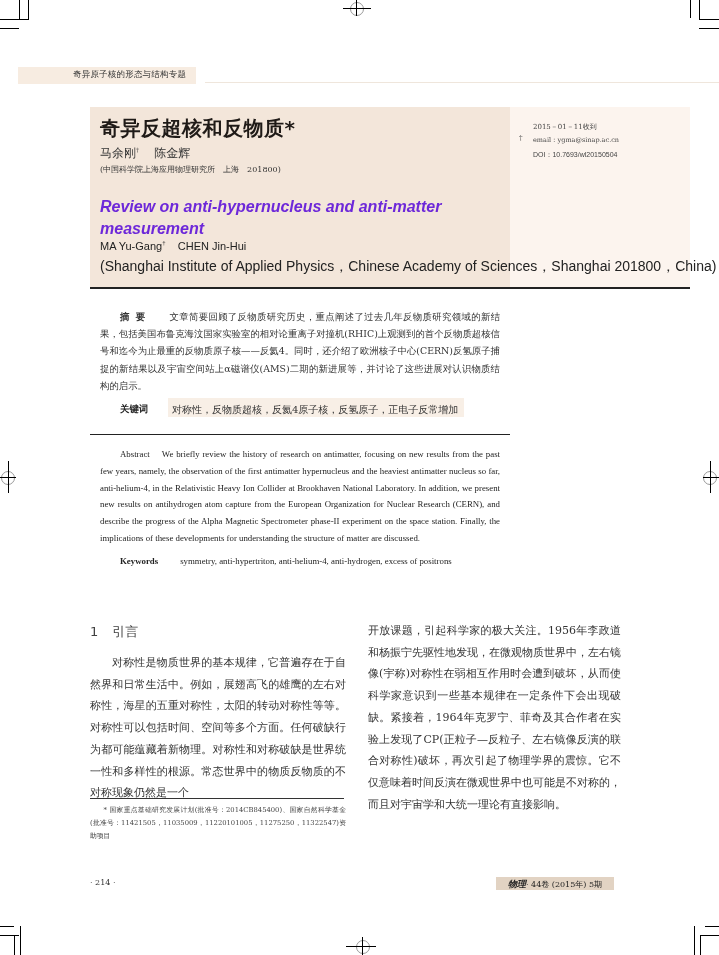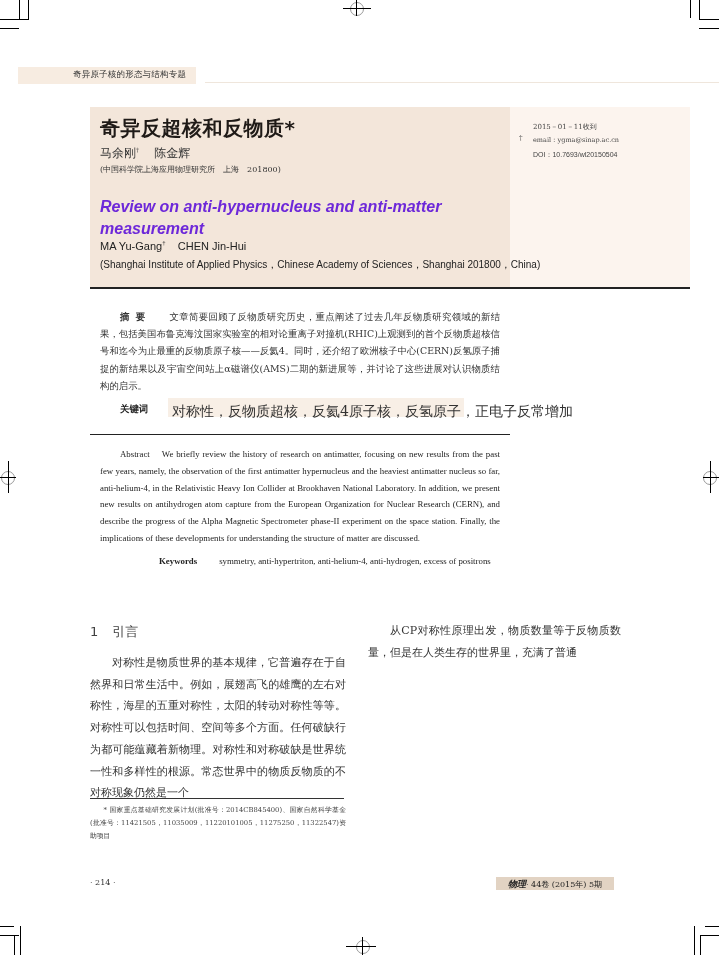--- a/index.html
+++ b/index.html
@@ -18,37 +18,37 @@
   
   .title-block { position:absolute; left:90px; top:107px; width:420px; height:180px; background:#f3e6da; }
   .side-block { position:absolute; left:510px; top:107px; width:180px; height:180px; background:#fcf4ee; }
   .title-rule { position:absolute; left:90px; top:287px; width:600px; height:1.5px; background:#222; }
 
   .cn-title { position:absolute; left:100px; top:115px; font-size:20px; font-weight:bold; font-family:"DejaVu Sans", sans-serif; color:#1f1a17; letter-spacing:0.5px;text-align:center; }
   .cn-authors { position:absolute; left:100px; top:145px; font-size:12px; color:#333; }
   .cn-affil { position:absolute; left:100px; top:164px; font-size:8px; color:#333; }
   .en-title { position:absolute; left:100px; top:196px; width:400px; font-size:16px; font-weight:bold; font-family:"Liberation Sans", sans-serif; color:#6d28d9; line-height:22px;font-style:italic; }
   .en-authors { position:absolute; left:100px; top:240px; font-size:11px; font-family:"Liberation Sans", sans-serif; color:#222; }
-  .en-affil { position:absolute; left:100px; top:258px; font-size:10px; font-family:"Liberation Sans", sans-serif; color:#222; }
+  .en-affil { position:absolute; left:100px; top:258px; font-size:14px; font-family:"Liberation Sans", sans-serif; color:#222; }
   sup { font-size:6px; }
 
   .side-line { position:absolute; left:533px; font-size:7px; color:#444; }
   .dagger { position:absolute; left:519px; top:134px; font-size:7px; color:#555; }
 
   
   .abs-cn { position:absolute; left:100px; top:308px; width:400px; font-size:9.4px; line-height:17.2px; color:#333; text-align:justify; }
   .abs-cn .lbl { font-weight:bold; font-family:"DejaVu Sans", sans-serif; margin-left:20px; margin-right:18px; letter-spacing:6px; }
   .kw-cn-label { position:absolute; left:120px; top:403px; font-size:9.4px; font-weight:bold; font-family:"DejaVu Sans", sans-serif; color:#222; }
   .kw-cn-band { position:absolute; left:168px; top:398px; width:296px; height:19px; background:#f8efe6; }
-  .kw-cn { position:absolute; left:172px; top:403px; font-size:14px; color:#333; }
+  .kw-cn { position:absolute; left:172px; top:403px; font-size:10px; color:#333; }
 
   .abs-rule { position:absolute; left:90px; top:434px; width:420px; height:1px; background:#222; }
   .abs-en { position:absolute; left:100px; top:446px; width:400px; font-size:8.8px; line-height:16.8px; color:#222; text-align:justify; font-family:"Liberation Serif", serif; }
   .abs-en .lbl { font-weight:normal; margin-left:20px; margin-right:12px; }
-  .kw-en { position:absolute; left:120px; top:556px; font-size:8.8px; color:#222; font-family:"Liberation Serif", serif;margin-left:39px; }
+  .kw-en { position:absolute; left:120px; top:556px; font-size:8.8px; color:#222; font-family:"Liberation Serif", serif; }
   .kw-en .lbl { font-weight:bold; margin-right:22px; }
 
   
   .sec-head { position:absolute; left:90px; top:623px; font-size:13px; font-family:"DejaVu Sans", sans-serif; color:#404040; }
   .sec-head .num { margin-right:14px; }
   .col { position:absolute; font-size:11px; line-height:21.7px; color:#333; text-align:justify; }
   .col-left { left:90px; top:652px; width:256px; }
   .col-right { left:368px; top:620px; width:253px; }
   .col p { margin:0; }
   .indent { text-indent:2em; }
@@ -156,21 +156,21 @@
   <span class="lbl">Keywords</span><span>symmetry, anti-hypertriton, anti-helium-4, anti-hydrogen, excess of positrons</span>
 </div>
 
 <div class="sec-head">
   <span class="num">1</span><span>引言</span>
 </div>
 <div class="col col-left">
   <p class="indent">对称性是物质世界的基本规律，它普遍存在于自然界和日常生活中。例如，展翅高飞的雄鹰的左右对称性，海星的五重对称性，太阳的转动对称性等等。对称性可以包括时间、空间等多个方面。任何破缺行为都可能蕴藏着新物理。对称性和对称破缺是世界统一性和多样性的根源。常态世界中的物质反物质的不对称现象仍然是一个</p>
 </div>
 <div class="col col-right">
-  <p class="indent">从CP对称性原理出发，物质数量等于反物质数量，但是在人类生存的世界里，充满了普通</p>
+  <p>开放课题，引起科学家的极大关注。1956年李政道和杨振宁先驱性地发现，在微观物质世界中，左右镜像(宇称)对称性在弱相互作用时会遭到破坏，从而使科学家意识到一些基本规律在一定条件下会出现破缺。紧接着，1964年克罗宁、菲奇及其合作者在实验上发现了CP(正粒子—反粒子、左右镜像反演的联合对称性)破坏，再次引起了物理学界的震惊。它不仅意味着时间反演在微观世界中也可能是不对称的，而且对宇宙学和大统一理论有直接影响。</p>
 </div>
 
 <div class="fn-rule"></div>
 <div class="footnote indent">* 国家重点基础研究发展计划(批准号：2014CB845400)、国家自然科学基金(批准号：11421505，11035009，11220101005，11275250，11322547)资助项目</div>
 
 <div class="page-num">· 214 ·</div>
 <div class="journal-band"></div>
 <div class="journal-label">
   <span class="logo">物理</span><span>· 44卷 (2015年) 5期</span>
 </div>

